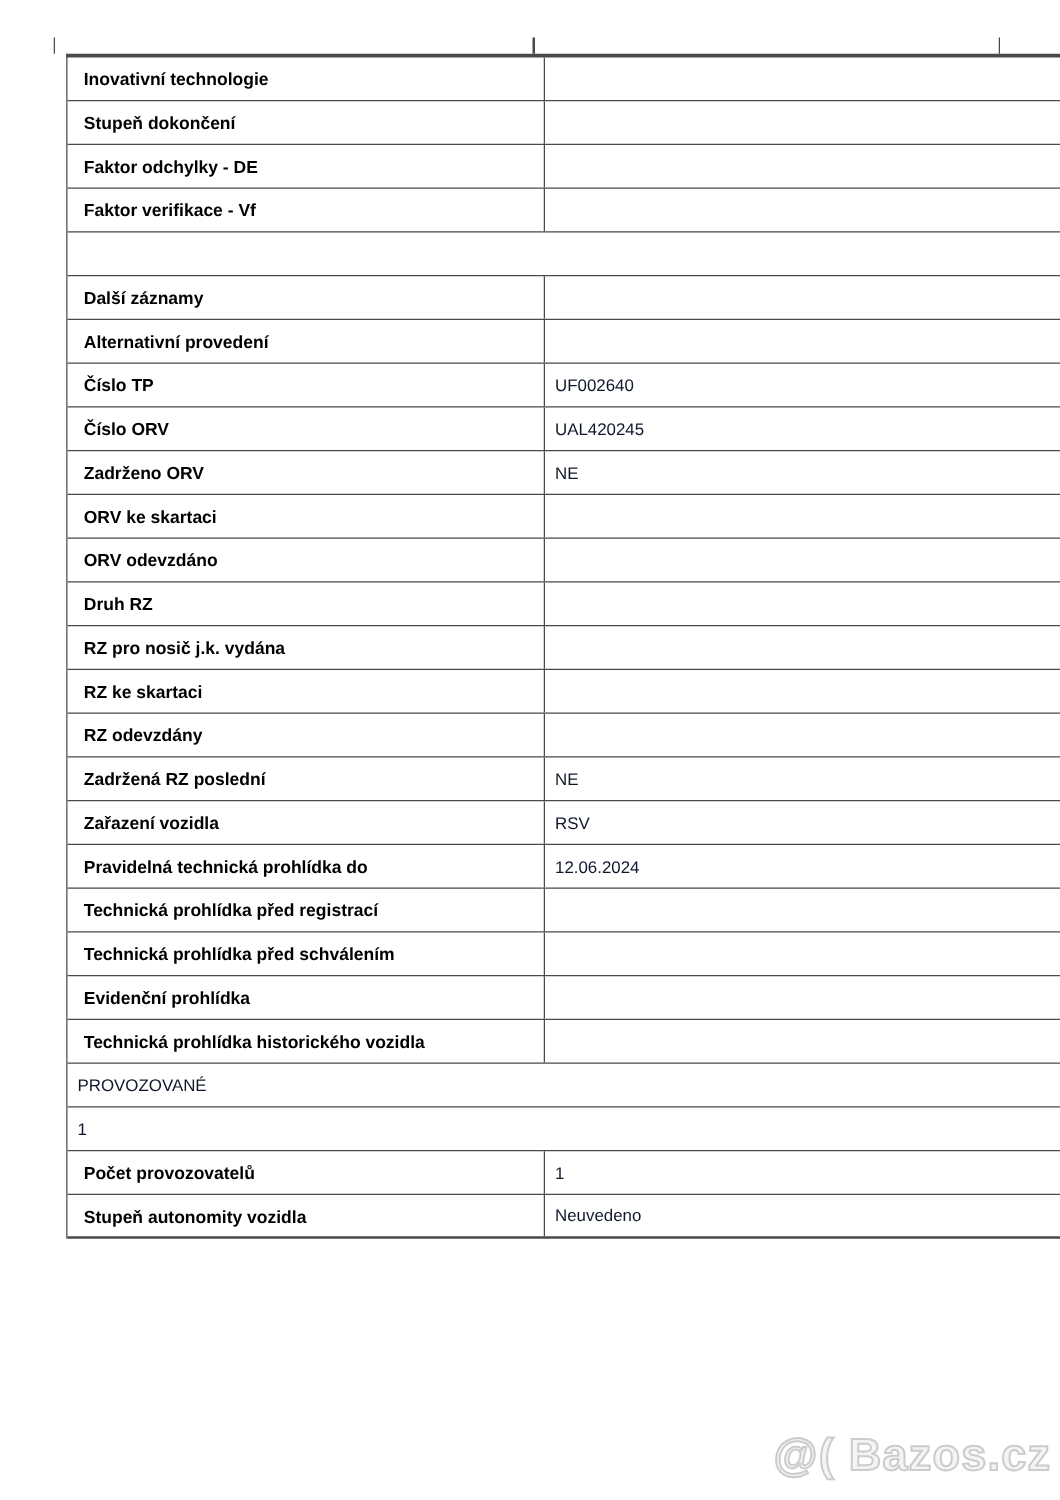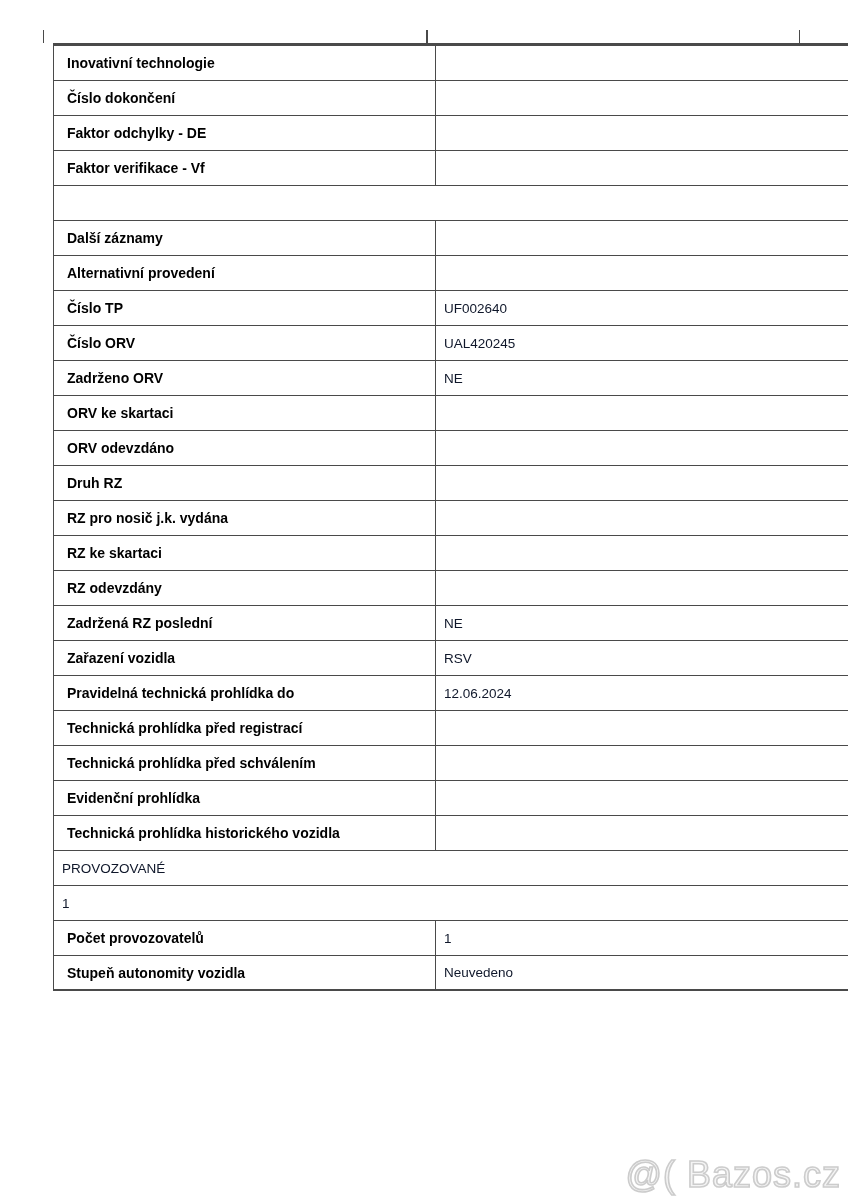--- a/index.html
+++ b/index.html
@@ -62,43 +62,43 @@
     flex: 1;
     padding-left: 8px;
     font-size: 13.5px;
     font-weight: normal;
     color: #0f172a;
     text-align: right;
   }
   
   .watermark {
     position: absolute;
-    right: 7px; bottom: 4px;
+    right: 7px; bottom: 15px;
     font-size: 36px;
-    font-weight: normal;
+    font-weight: bold;
     letter-spacing: 1px;
     color: #f4f4f4;
     -webkit-text-stroke: 1.6px #cccccc;
     user-select: none;
   }
 </style>
 </head>
 <body>
 
 <div class="cutoff-row">
   <div class="divider"></div>
 </div>
 
 <div class="registry-table">
     <div class="row">
       <div class="cell label">Inovativní technologie</div>
       <div class="cell value"></div>
     </div>
     <div class="row">
-      <div class="cell label">Číslo dokončení</div>
+      <div class="cell label">Stupeň dokončení</div>
       <div class="cell value"></div>
     </div>
     <div class="row">
       <div class="cell label">Faktor odchylky - DE</div>
       <div class="cell value"></div>
     </div>
     <div class="row">
       <div class="cell label">Faktor verifikace - Vf</div>
       <div class="cell value"></div>
     </div>

